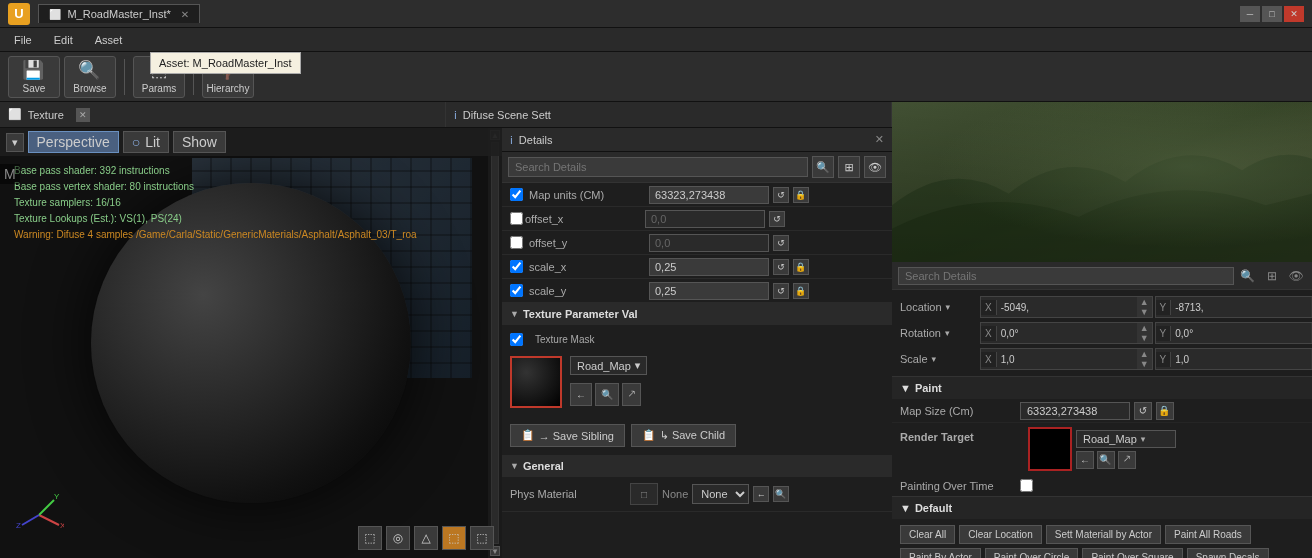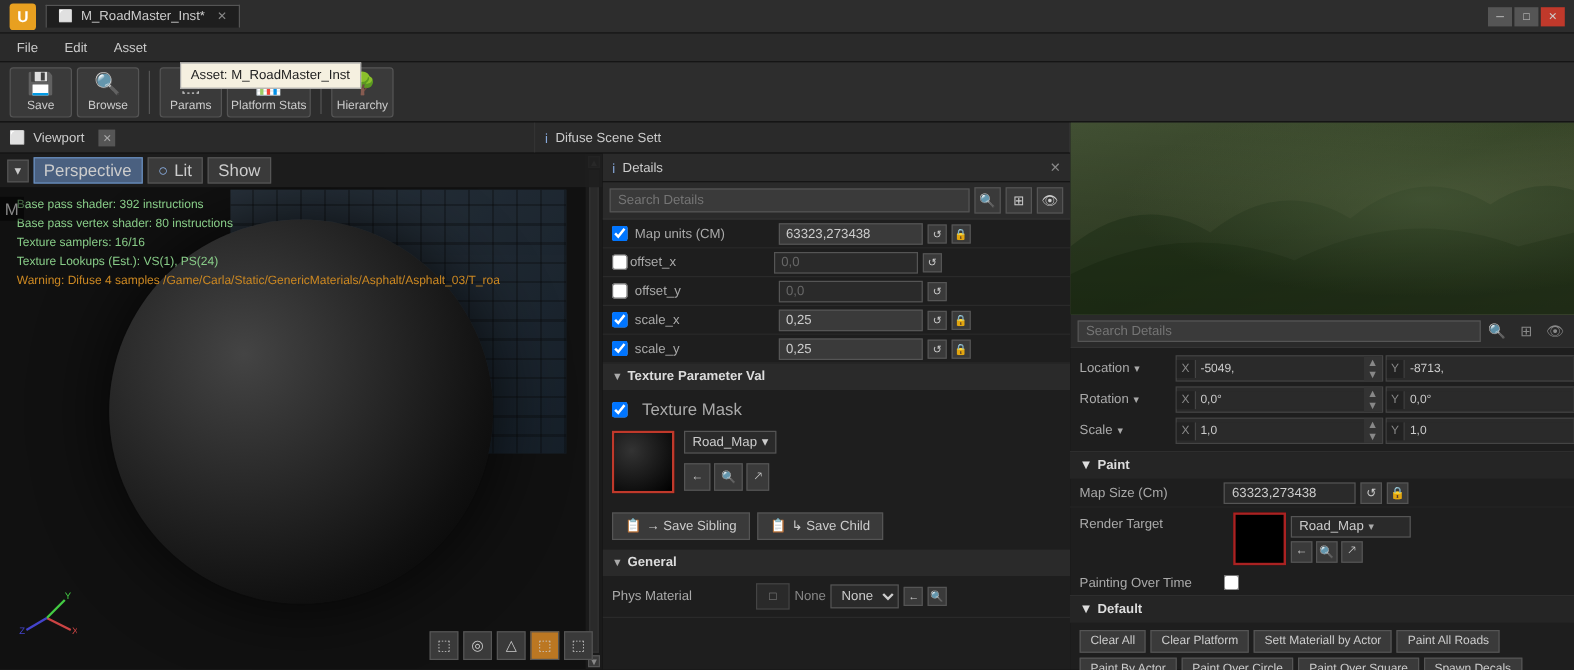--- a/index.html
+++ b/index.html
@@ -476,20 +476,21 @@
     
     .render-target-row {
       display: flex; align-items: flex-start;
       padding: 4px 8px;
       gap: 8px;
     }
     .render-target-label {
       width: 120px; flex-shrink: 0;
       color: #aaa; font-size: 11px;
       padding-top: 4px;
+      font-weight: bold;
     }
     .render-target-value {
       display: flex; flex-direction: column; gap: 4px;
     }
     .rt-preview {
       width: 44px; height: 44px;
       background: #000;
       border: 2px solid #aa2222;
       position: relative;
     }
@@ -667,39 +668,35 @@
     </button>
     <button class="toolbar-btn">
       <span class="toolbar-icon">🔍</span>
       <span>Browse</span>
     </button>
     <div class="toolbar-separator"></div>
     <button class="toolbar-btn">
       <span class="toolbar-icon">⬚</span>
       <span>Params</span>
     </button>
-    <button class="toolbar-btn" style="width:70px">
-      <span class="toolbar-icon">📊</span>
-      <span>Platform Stats</span>
-    </button>
     <div class="toolbar-separator"></div>
     <button class="toolbar-btn">
       <span class="toolbar-icon">🌳</span>
       <span>Hierarchy</span>
     </button>
   </div>
 
   <div class="main-row">
 
     <div class="left-main">
 
       <div style="display:flex; background:#2a2a2a; border-bottom:1px solid #111; height:26px;">
         <div style="display:flex; align-items:center; padding:0 8px; gap:6px; border-right:1px solid #333; flex:1;">
           <span style="color:#88aadd; font-size:11px;">⬜</span>
-          <span style="font-size:11px; color:#ccc;">Viewport</span>
+          <span style="font-size:11px; color:#ccc;">Texture</span>
           <button class="close-btn" style="margin-left:6px;">✕</button>
         </div>
         <div style="display:flex; align-items:center; padding:0 8px; gap:6px; flex:1; border-right:1px solid #333;">
           <span style="color:#88aadd; font-size:11px;">ℹ</span>
           <span style="font-size:11px; color:#ccc;">Difuse Scene Sett</span>
         </div>
       </div>
 
       <div class="bottom-toolbar-row">
 
@@ -823,21 +820,21 @@
             </div>
 
             <div class="section-header">
               <span class="section-arrow">▼</span>
               <span>Texture Parameter Val</span>
             </div>
 
             <div class="texture-row">
               <div class="texture-item">
                 <input type="checkbox" checked="" class="prop-checkbox" style="">
-                <span style="color:#aaa; font-size:14px; margin-left:4px;text-align:right;">Texture Mask</span>
+                <span style="color:#aaa; font-size:10px; margin-left:4px;text-align:right;">Texture Mask</span>
               </div>
               <div style="display:flex; gap:8px; margin-top:4px;">
                 <div class="texture-preview"></div>
                 <div style="display:flex; flex-direction:column; gap:4px;">
                   <div class="texture-name-row">
                     <div class="texture-name">
                       <span>Road_Map</span>
                       <span>▾</span>
                     </div>
                   </div>
@@ -1015,21 +1012,21 @@
           </div>
         </div>
 
         <div class="default-section">
           <div class="paint-section-header">
             <span>▼</span>
             <span>Default</span>
           </div>
           <div class="default-buttons">
             <button class="def-btn">Clear All</button>
-            <button class="def-btn">Clear Platform</button>
+            <button class="def-btn">Clear Location</button>
             <button class="def-btn">Sett Materiall by Actor</button>
             <button class="def-btn">Paint All Roads</button>
             <button class="def-btn">Paint By Actor</button>
             <button class="def-btn">Paint Over Circle</button>
             <button class="def-btn">Paint Over Square</button>
             <button class="def-btn">Spawn Decals</button>
 
           </div>
 
         </div>

